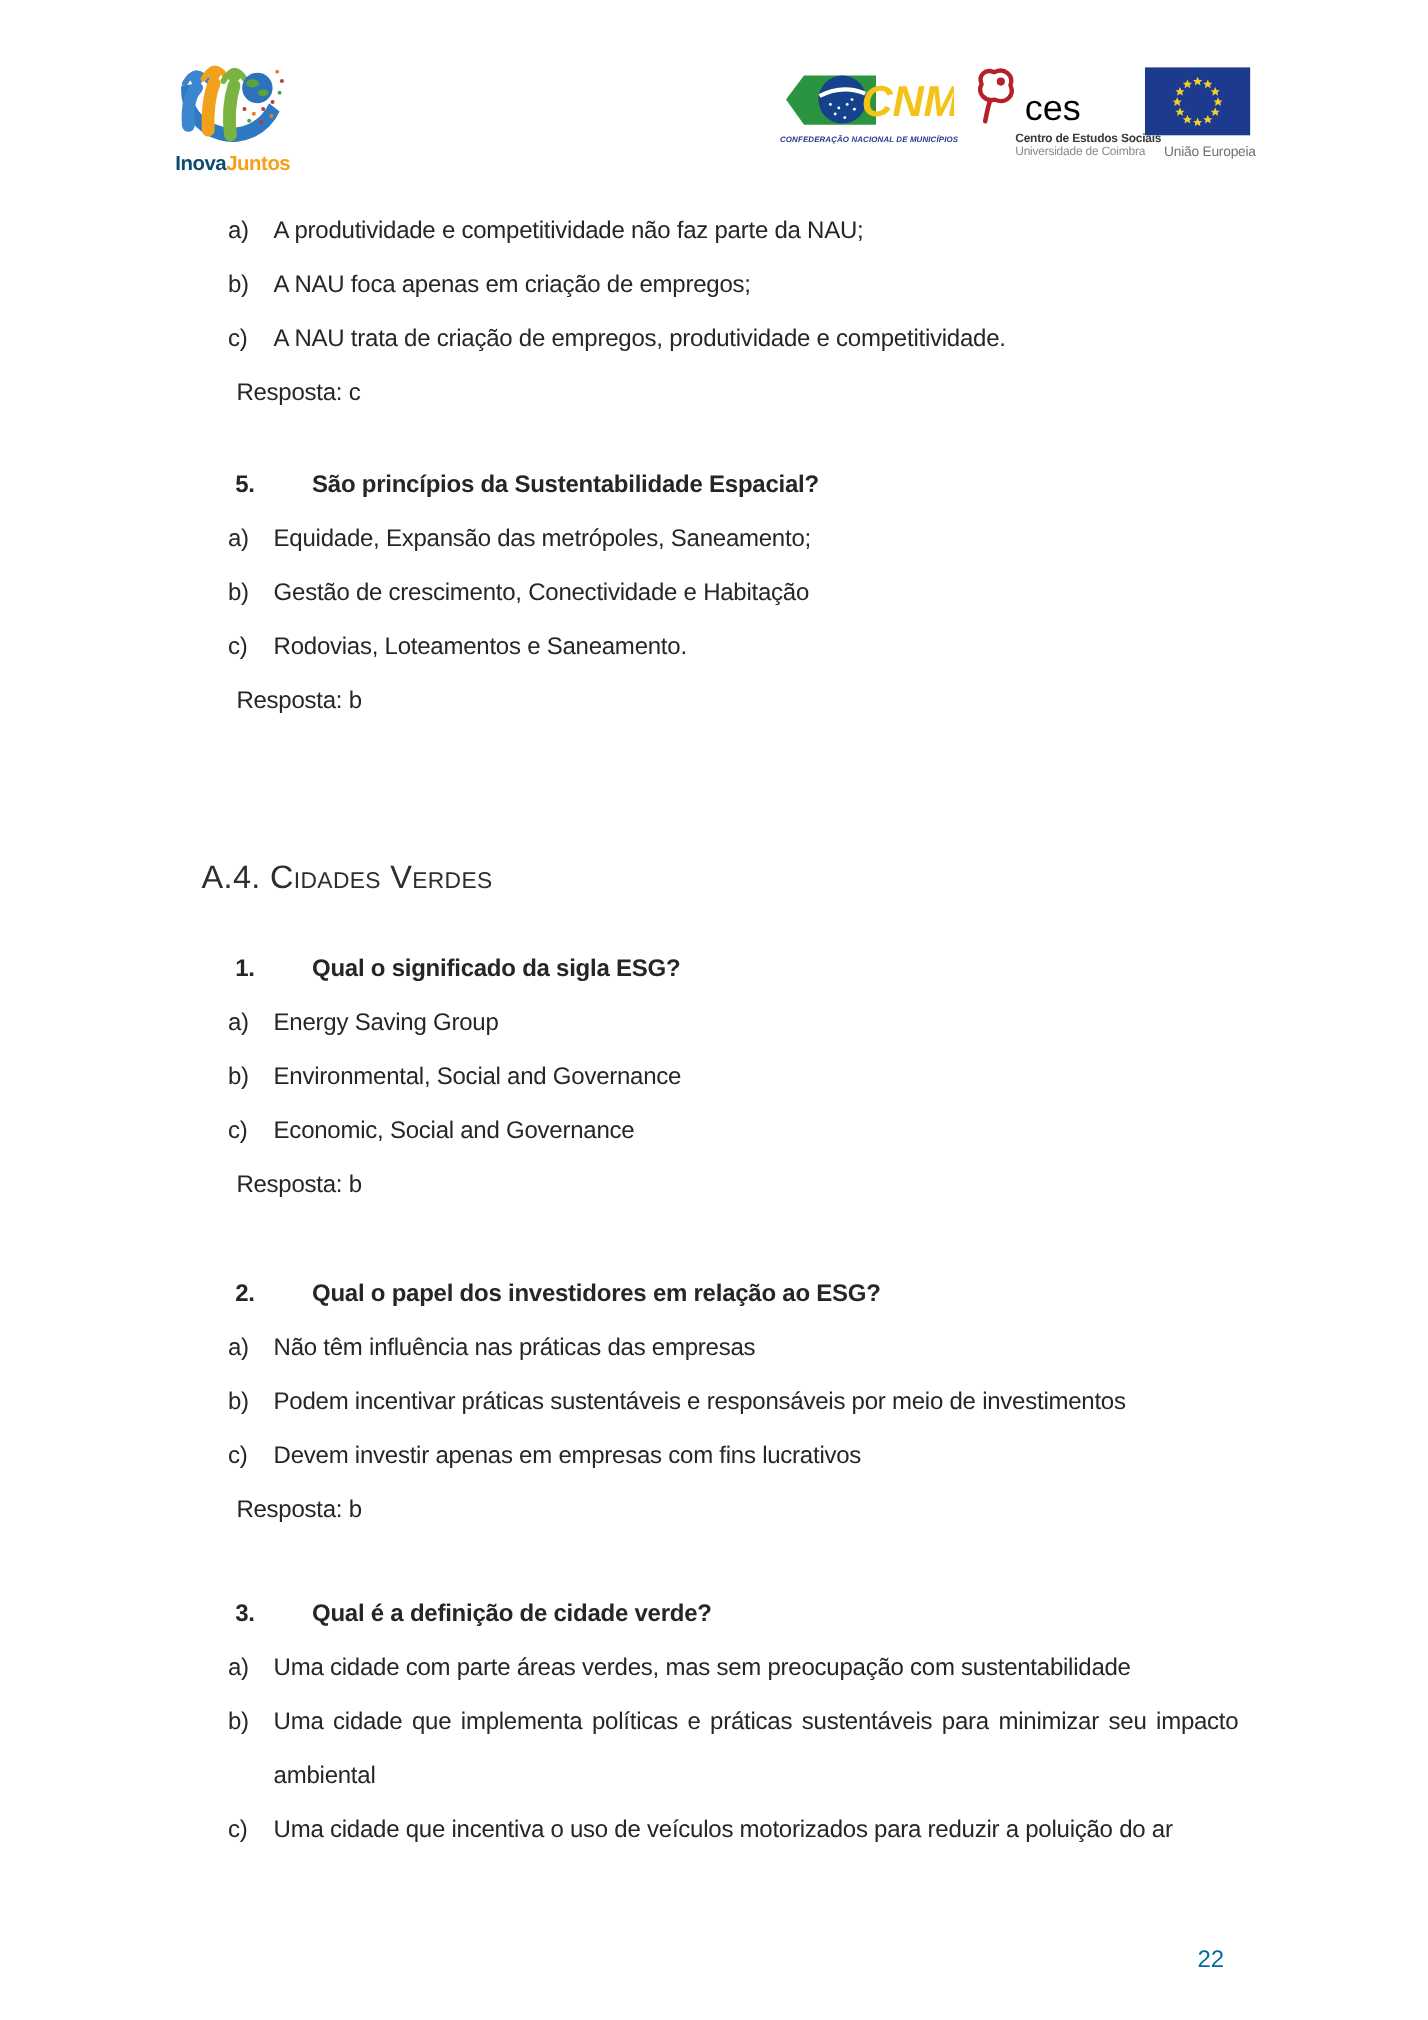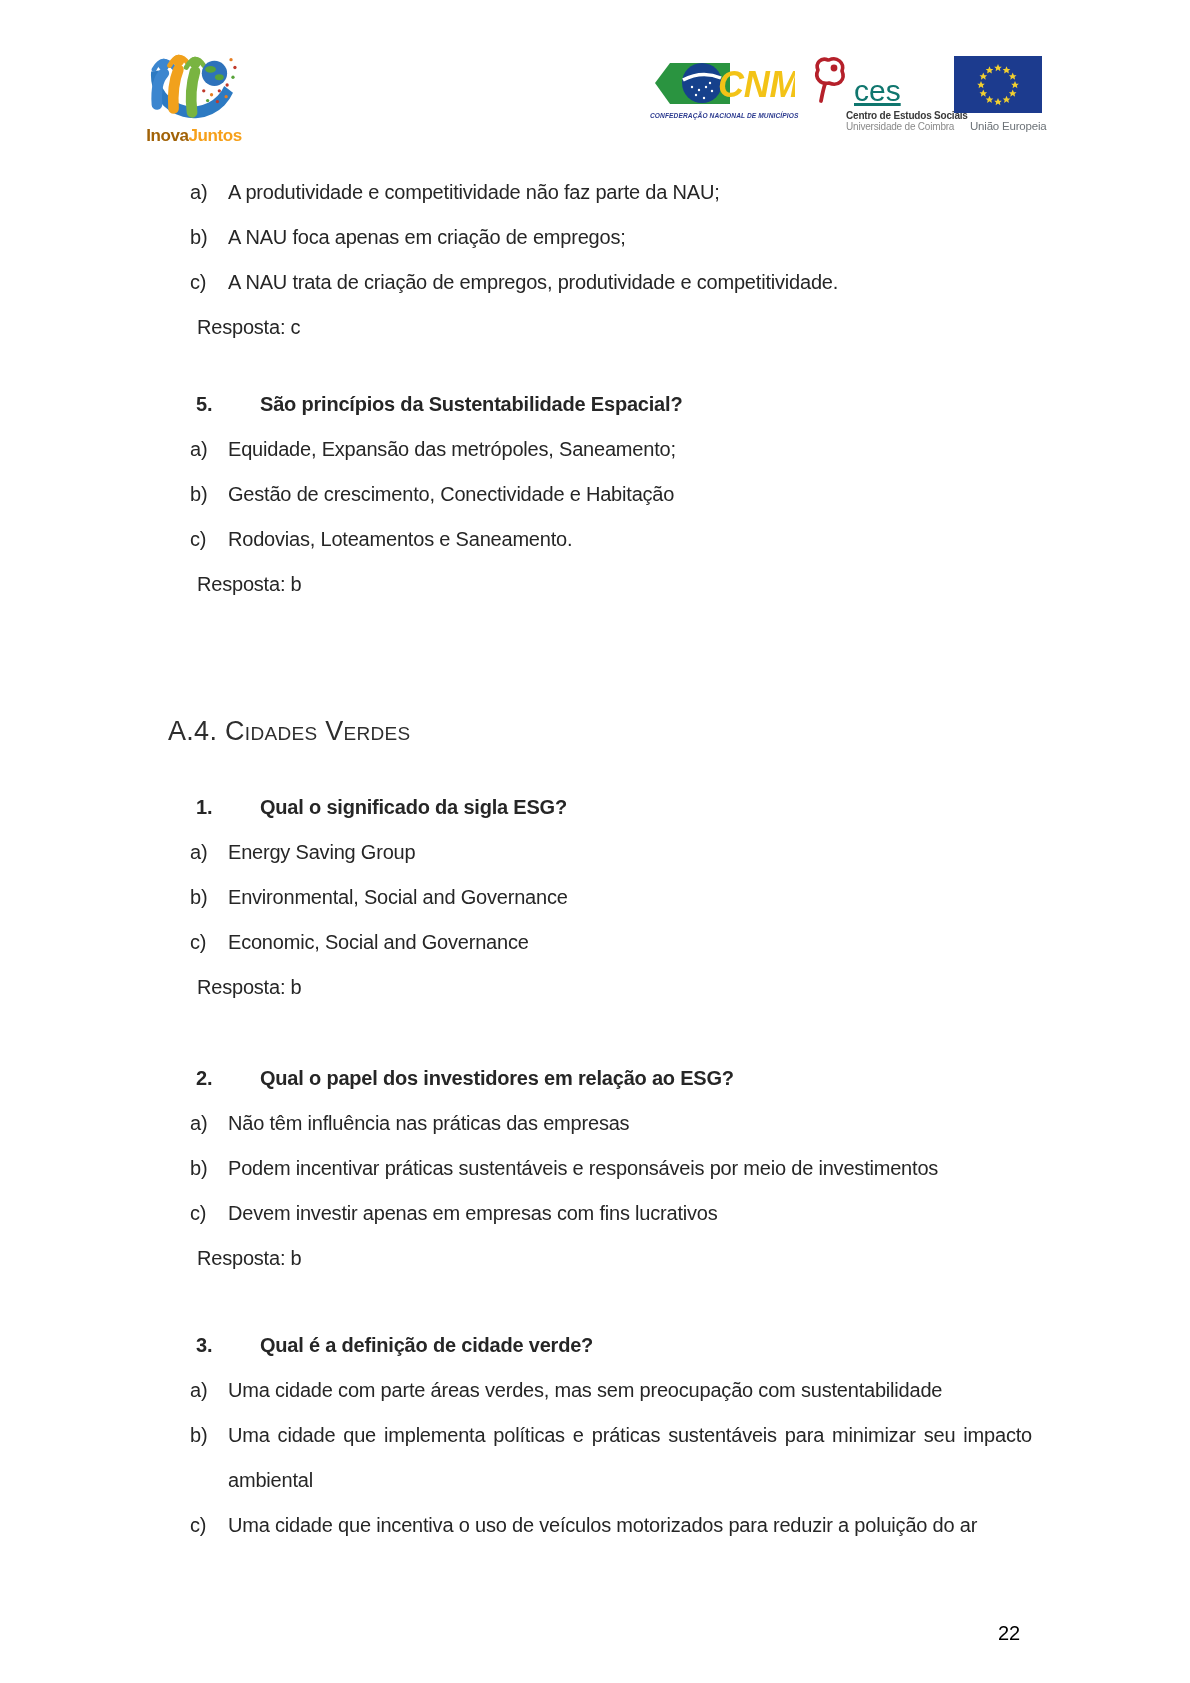--- a/index.html
+++ b/index.html
@@ -11,32 +11,32 @@
     font-family:"Liberation Sans", sans-serif;
     color:#262626;
     overflow:hidden;
     letter-spacing:-0.2px;
   }
 
   
   .hdr-logo { position:absolute; }
   .logo-inova { left:140px; top:48px; width:108px; text-align:center; }
   .logo-inova .brand { font-size:17px; font-weight:bold; letter-spacing:-0.4px; margin-top:-2px; }
-  .inova-p1 { color:#a16207; }
+  .inova-p1 { color:#0c4a6e; }
   .inova-p2 { color:#f6a01a; }
 
   .logo-cnm { left:650px; top:60px; width:145px; }
   .cnm-sub {
     font-size:6.6px; font-weight:bold; font-style:italic;
     color:#2b3a8f; letter-spacing:0.1px; white-space:nowrap; margin-top:1px;
   }
 
   .logo-ces { left:812px; top:54px; width:135px; }
   .ces-top { display:flex; align-items:flex-end; }
-  .ces-acronym { font-size:30px; color:#0f766e; line-height:30px; margin-left:2px; letter-spacing:0px;text-decoration:underline; }
+  .ces-acronym { font-size:30px; color:#000000; line-height:30px; margin-left:2px; letter-spacing:0px; }
   .ces-lines { margin-left:34px; margin-top:4px; }
   .ces-l1 { font-size:10px; font-weight:bold; color:#3a3a3a; white-space:nowrap; }
   .ces-l2 { font-size:10px; color:#8a8a8a; white-space:nowrap; }
 
   .logo-eu { left:954px; top:56px; width:95px; }
   .eu-label { font-size:11.5px; color:#6d7378; margin-top:3px; margin-left:16px; }
 
   
   .content { position:absolute; left:0; top:170px; width:1190px; }
   .row { line-height:45px; font-size:20px; }
@@ -53,21 +53,21 @@
     font-variant:small-caps;
     font-size:27px; line-height:34px;
     color:#2e2e2e; letter-spacing:0.3px;
   }
   .sec-q1 { margin-top:37px; }
   .sec-q2 { margin-top:46px; }
   .sec-q3 { margin-top:42px; }
 
   .page-number {
     position:absolute; left:998px; top:1622px;
-    font-size:20px; color:#000000;
+    font-size:20px; color:#0369a1;
   }
 </style>
 </head>
 <body>
 
 <div class="page">
 
   <div class="hdr-logo logo-inova">
     <svg width="104" height="76" viewBox="0 0 104 78">
 

